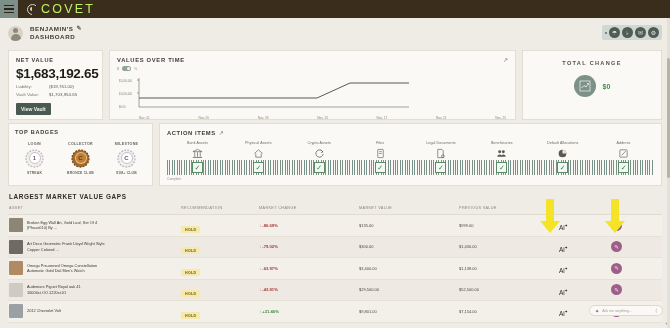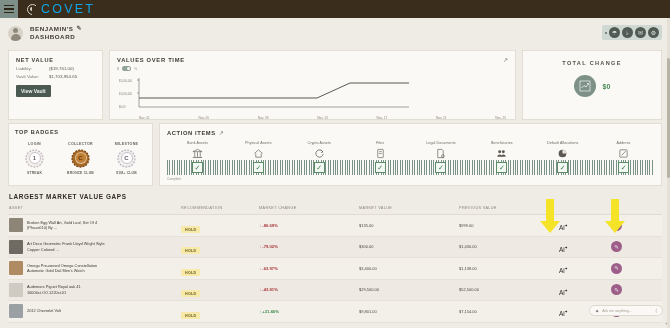--- a/index.html
+++ b/index.html
@@ -29,21 +29,21 @@
   }
   .brand-mark:after {
     content: ""; position: absolute; right: -1px; top: 1px;
     width: 6px; height: 9px; background: #3a2d1c;
   }
   .brand-mark:before {
     content: ""; position: absolute; left: 2.2px; top: 2.2px;
     width: 4px; height: 4px; border-radius: 50%; background: #d9d4c8;
   }
   .brand-text {
-    color: #0ea5e9; font-size: 12.5px; letter-spacing: 2.2px; font-weight: 400;
+    color: #bef264; font-size: 12.5px; letter-spacing: 2.2px; font-weight: 400;
   }
 
   
   .userbar {
     height: 30px; background: #efece6; display: flex; align-items: center;
     padding: 0 8px; position: relative;
   }
   .avatar {
     width: 15px; height: 15px; border-radius: 50%; background: #d8d3c7;
     position: relative; overflow: hidden; flex: none;
@@ -235,20 +235,21 @@
       <span class="cbtn">♭</span>
       <span class="cbtn">✉</span>
       <span class="cbtn">⚙</span>
     </div>
   </div>
 
   <div class="row1">
 
     <div class="card netvalue">
       <div class="lbl-cap">NET VALUE</div>
+      <div class="bignum">$1,683,192.65</div>
       <div class="kv">
         <span class="k">Liability:</span>
         <span class="v">($19,761.00)</span>
       </div>
       <div class="kv">
         <span class="k">Vault Value:</span>
         <span class="v">$1,703,954.65</span>
       </div>
       <div class="vaultbtn">View Vault</div>
     </div>

